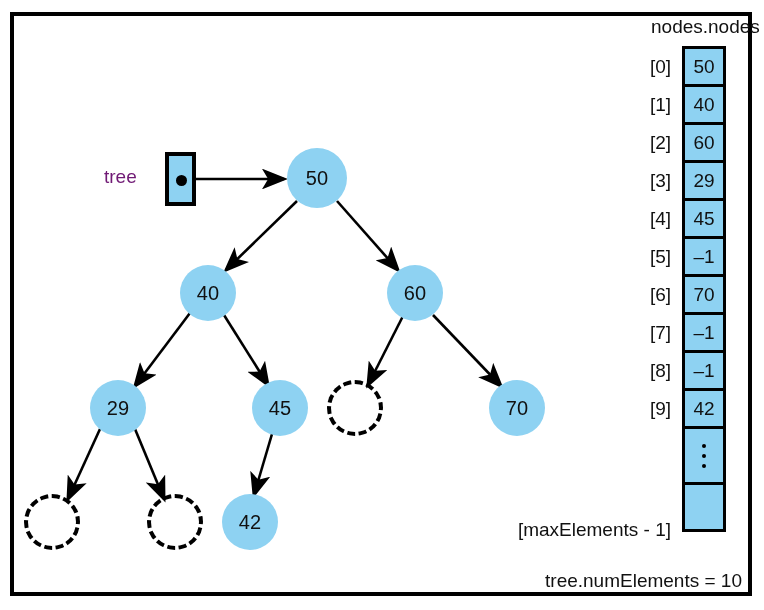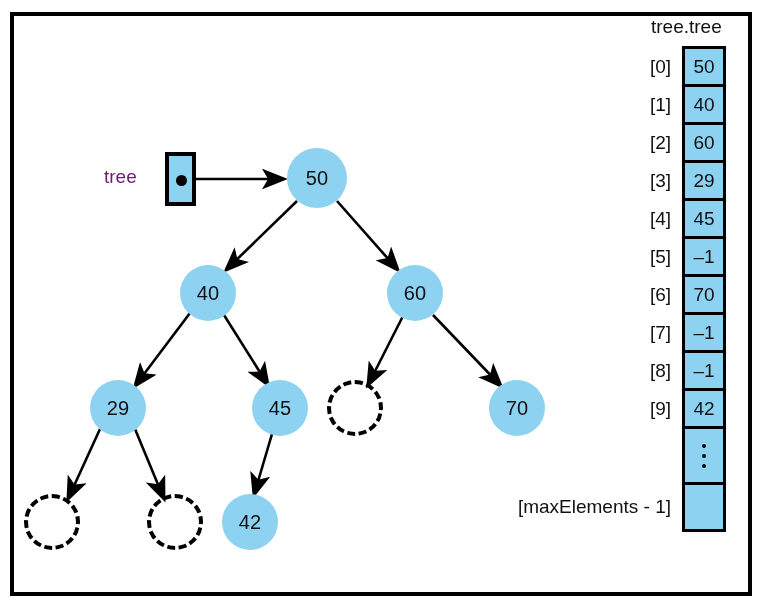--- a/index.html
+++ b/index.html
@@ -143,40 +143,41 @@
     position: absolute;
     right: 52px;
     top: 50%;
     transform: translateY(-50%);
     font-size: 19px;
     color: #111111;
     white-space: nowrap;
   }
   .idx.wide {
     right: 52px;
+    margin-top: 23px;
   }
 
   
   #num-elements {
     position: absolute;
     right: 22px;
     bottom: 18px;
     font-size: 19px;
     color: #111111;
     white-space: nowrap;
   }
 </style>
 </head>
 <body>
 
 <div id="stage">
 
   <div id="frame"></div>
 
-  <div id="array-title">tree.tree</div>
+  <div id="array-title">nodes.nodes</div>
 
   <svg class="layer" id="edge-layer" viewBox="0 0 764 610" xmlns="http://www.w3.org/2000/svg">
     <defs>
       <marker id="arrowhead" markerWidth="10" markerHeight="8" refX="8.5" refY="4" orient="auto" markerUnits="strokeWidth">
         <path d="M0,0 L10,4 L0,8 L2.4,4 Z" fill="#000000"></path>
       </marker>
     </defs>
     <g id="edges-group" stroke="#000000" stroke-width="2.6" fill="none" marker-end="url(#arrowhead)">
         <line x1="196" y1="179" x2="284" y2="179"></line>
         <line x1="297" y1="201" x2="226" y2="270"></line>
@@ -267,14 +268,15 @@
       <div class="cell dots">
         <i></i>
         <i></i>
         <i></i>
       </div>
       <div class="cell last">
         <span class="idx wide">[maxElements - 1]</span>
       </div>
     </div>
 
+  <div id="num-elements">tree.numElements = 10</div>
 
 </div>
 
 </body></html>

